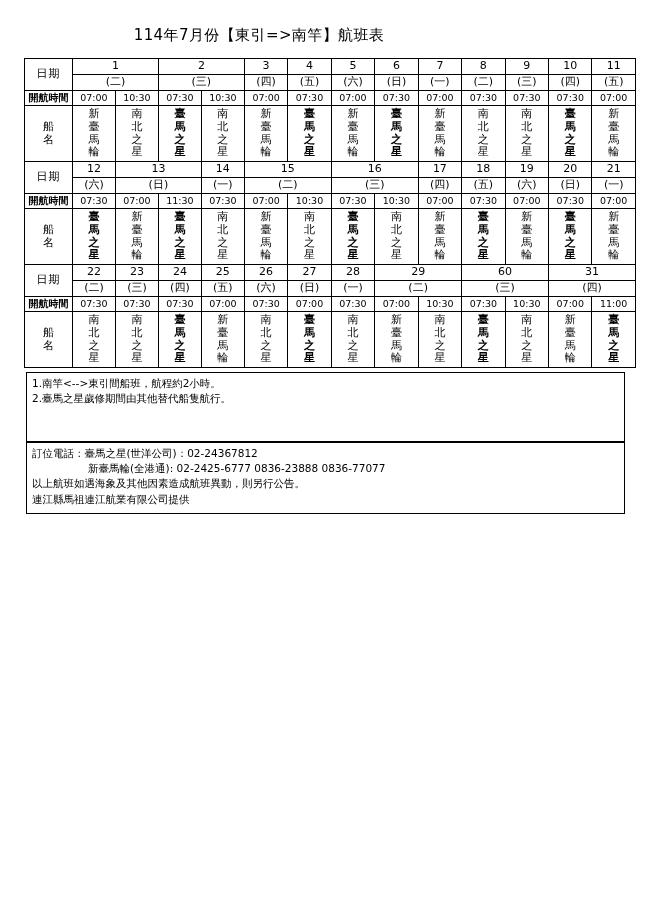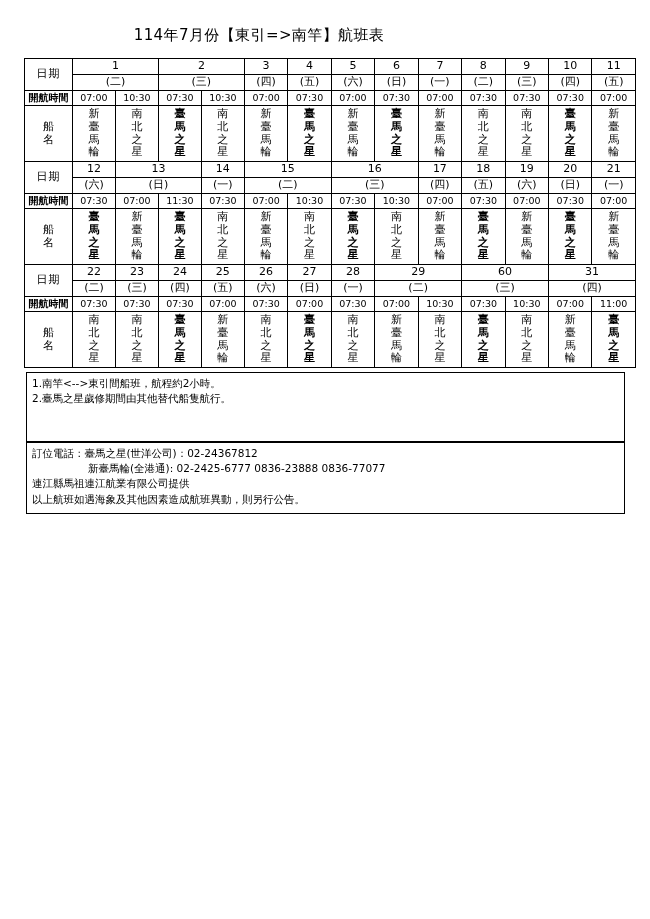--- a/index.html
+++ b/index.html
@@ -601,18 +601,18 @@
     <div id="remarks-list">
         <p>1.南竿&lt;--&gt;東引間船班，航程約2小時。</p>
         <p>2.臺馬之星歲修期間由其他替代船隻航行。</p>
       </div>
   </div>
 
   <div class="notes-box bottom">
     <div id="contact-list">
         <p>訂位電話：臺馬之星(世洋公司)：02-24367812</p>
         <p class="indent">新臺馬輪(全港通): 02-2425-6777  0836-23888  0836-77077</p>
+        <p>以上航班如遇海象及其他因素造成航班異動，則另行公告。</p>
         <p>連江縣馬祖連江航業有限公司提供</p>
-        <p>以上航班如遇海象及其他因素造成航班異動，則另行公告。</p>
       </div>
   </div>
 
 </div>
 
 </body></html>

